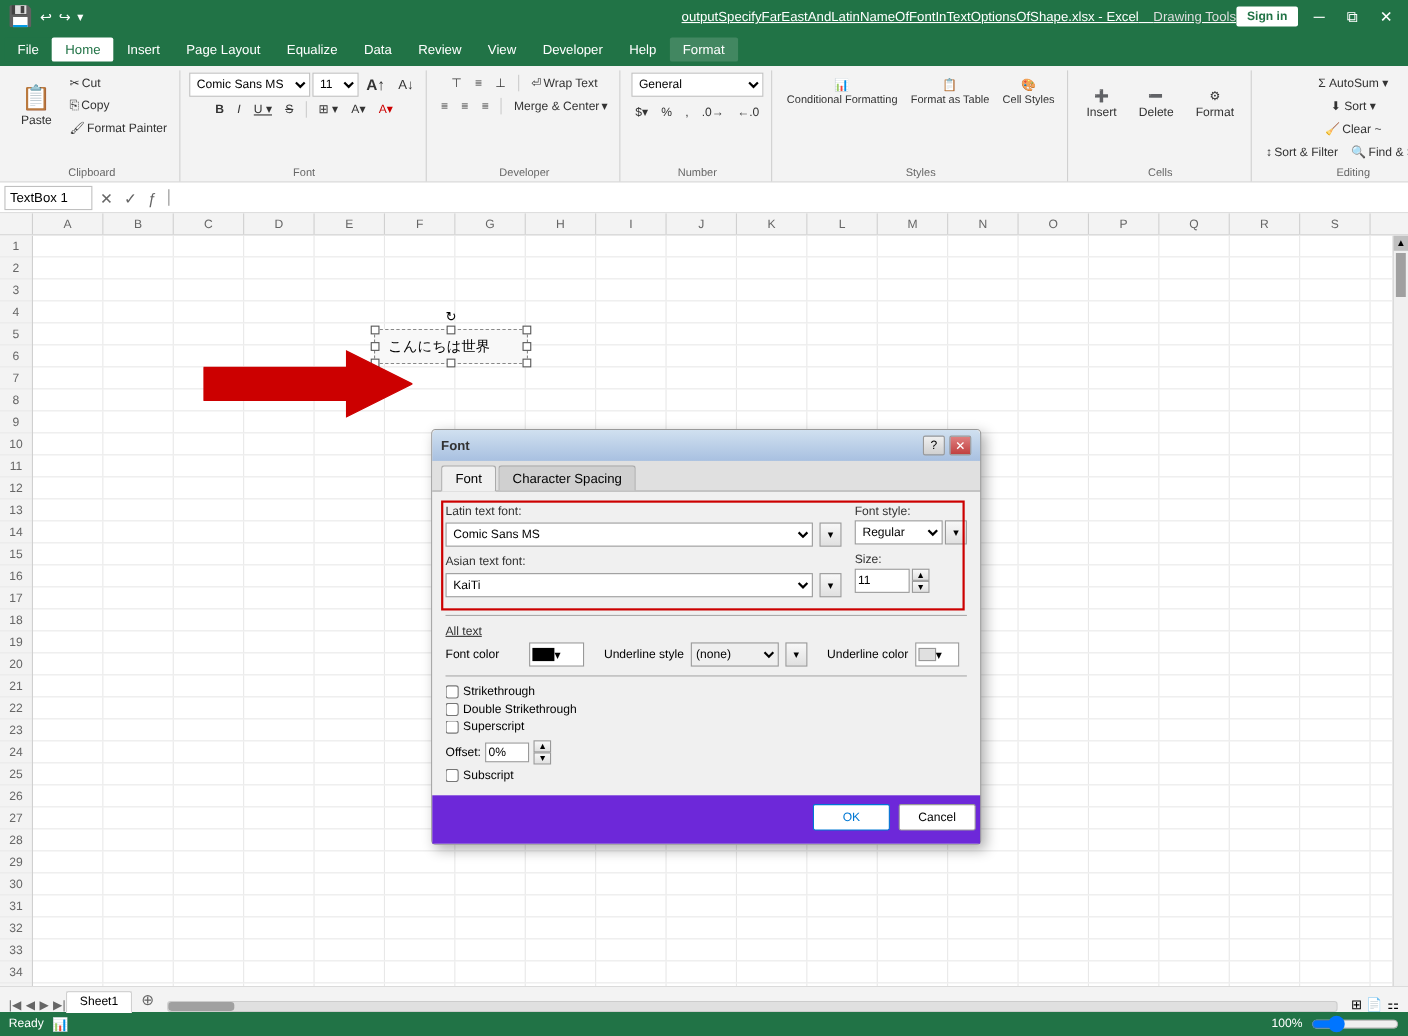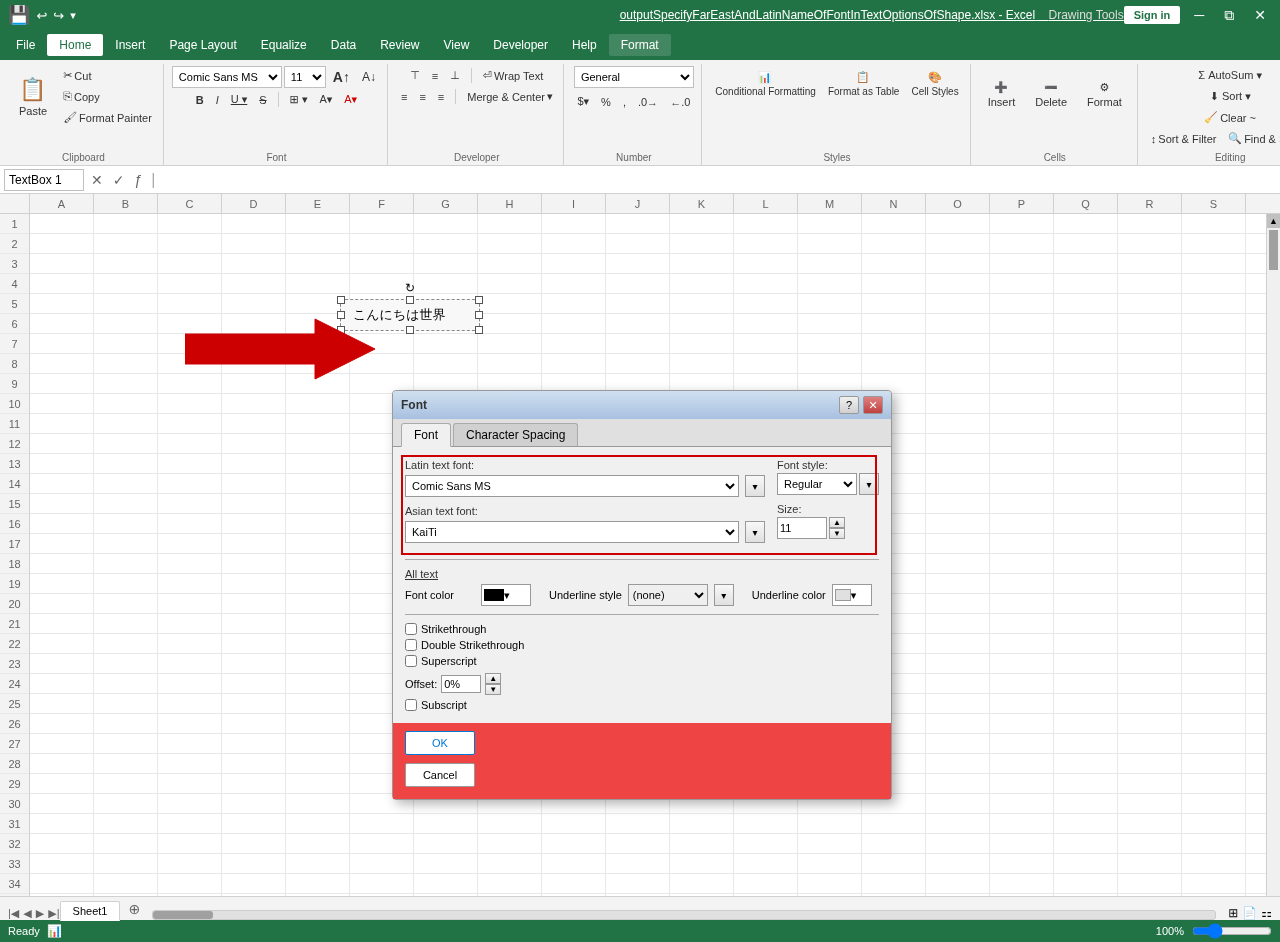--- a/index.html
+++ b/index.html
@@ -381,22 +381,21 @@
     .dialog-effects-col { display: flex; flex-direction: column; gap: 4px; }
     .dialog-checkbox-row { display: flex; align-items: center; gap: 4px; font-size: 11px; }
     .dialog-checkbox { width: 12px; height: 12px; }
     .dialog-offset-row { display: flex; align-items: center; gap: 4px; font-size: 11px; margin-top: 2px; }
     .dialog-offset-input { width: 40px; height: 18px; border: 1px solid #999; font-size: 11px; padding: 0 2px; }
     .dialog-footer {
       display: flex;
       justify-content: flex-end;
       gap: 8px;
       padding: 8px 4px 12px 12px;
-      background: #ef4444;
-      flex-direction: column;
+      background: #6d28d9;
     }
     .dialog-ok-btn {
       width: 70px;
       height: 24px;
       background: #fff;
       border: 1px solid #0078d4;
       border-radius: 2px;
       font-size: 11px;
       cursor: pointer;
       color: #0078d4;

